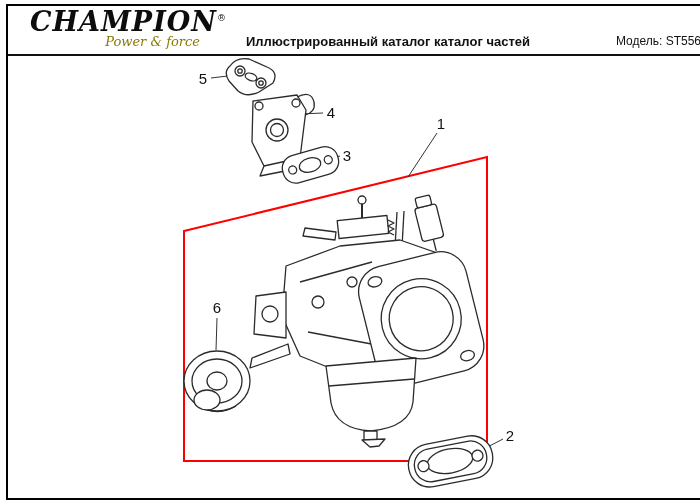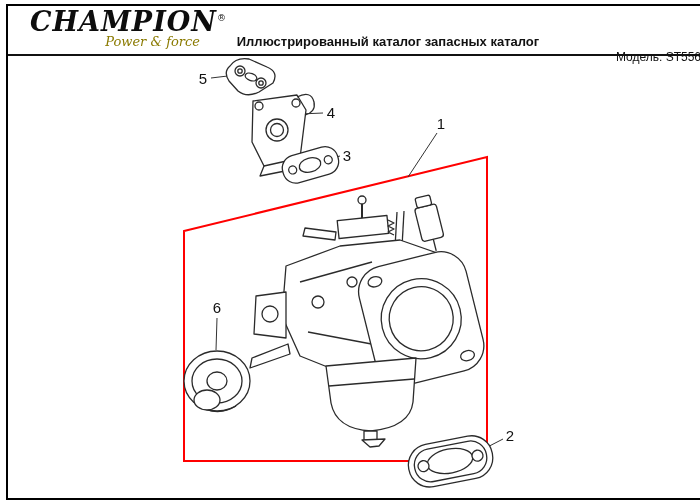--- a/index.html
+++ b/index.html
@@ -8,38 +8,38 @@
   .page{position:absolute;left:6px;top:4px;right:6px;bottom:4px;border:2px solid #000;}
   .header-rule{position:absolute;left:0;right:0;top:48px;border-top:2px solid #111;}
   .logo{position:absolute;left:22px;top:2px;width:190px;}
   .brand{font-family:"DejaVu Serif",serif;font-style:italic;font-weight:900;
          font-size:27px;letter-spacing:1px;color:#0d0d0d;line-height:1.05;}
   .brand sup{font-size:9px;font-weight:400;vertical-align:super;}
   .tagline{font-family:"DejaVu Serif",serif;font-style:italic;font-weight:400;
            font-size:13px;color:#8a7a00;text-align:right;width:170px;margin-top:-2px;}
   .title{position:absolute;left:170px;top:28px;width:420px;text-align:center;
          font-weight:700;font-size:13px;}
-  .model{position:absolute;right:34px;top:28px;font-size:12px;margin-top:16px;}
+  .model{position:absolute;right:34px;top:28px;font-size:12px;}
   svg.diagram{position:absolute;left:0;top:0;}
   text.callout{font-family:"Liberation Sans",sans-serif;font-size:15px;fill:#111;}
 </style>
 </head>
 <body>
 
 <div class="stage">
   <div class="page">
 
     <div class="logo">
       <div class="brand">
         <span>CHAMPION</span><sup>®</sup>
       </div>
       <div class="tagline">Power &amp; force</div>
     </div>
 
-    <div class="title">Иллюстрированный каталог запасных каталог</div>
+    <div class="title">Иллюстрированный каталог каталог частей</div>
     <div class="model">Модель: ST556</div>
     <div class="header-rule"></div>
   </div>
 
   <svg class="diagram" width="700" height="504" viewBox="0 0 700 504">
 
     <polygon points="184,231 487,157 487,461 184,461" fill="none" stroke="#ff0000" stroke-width="2"></polygon>
 
     <g stroke="#333" stroke-width="1">
       <line x1="211" y1="78" x2="236" y2="75"></line>

